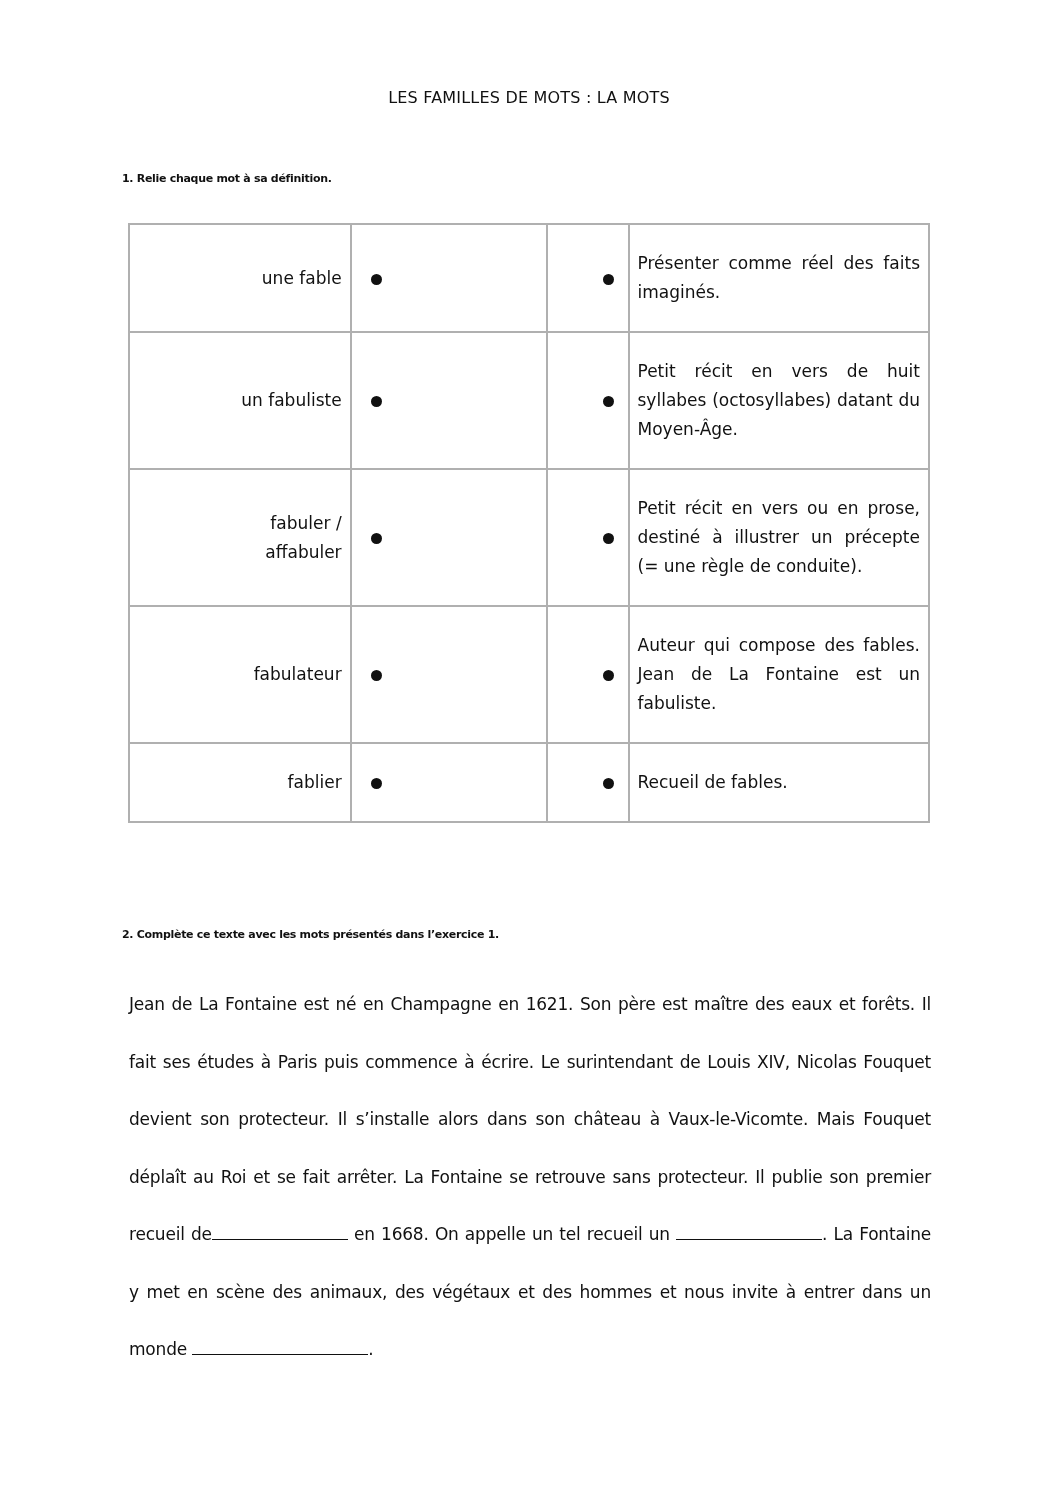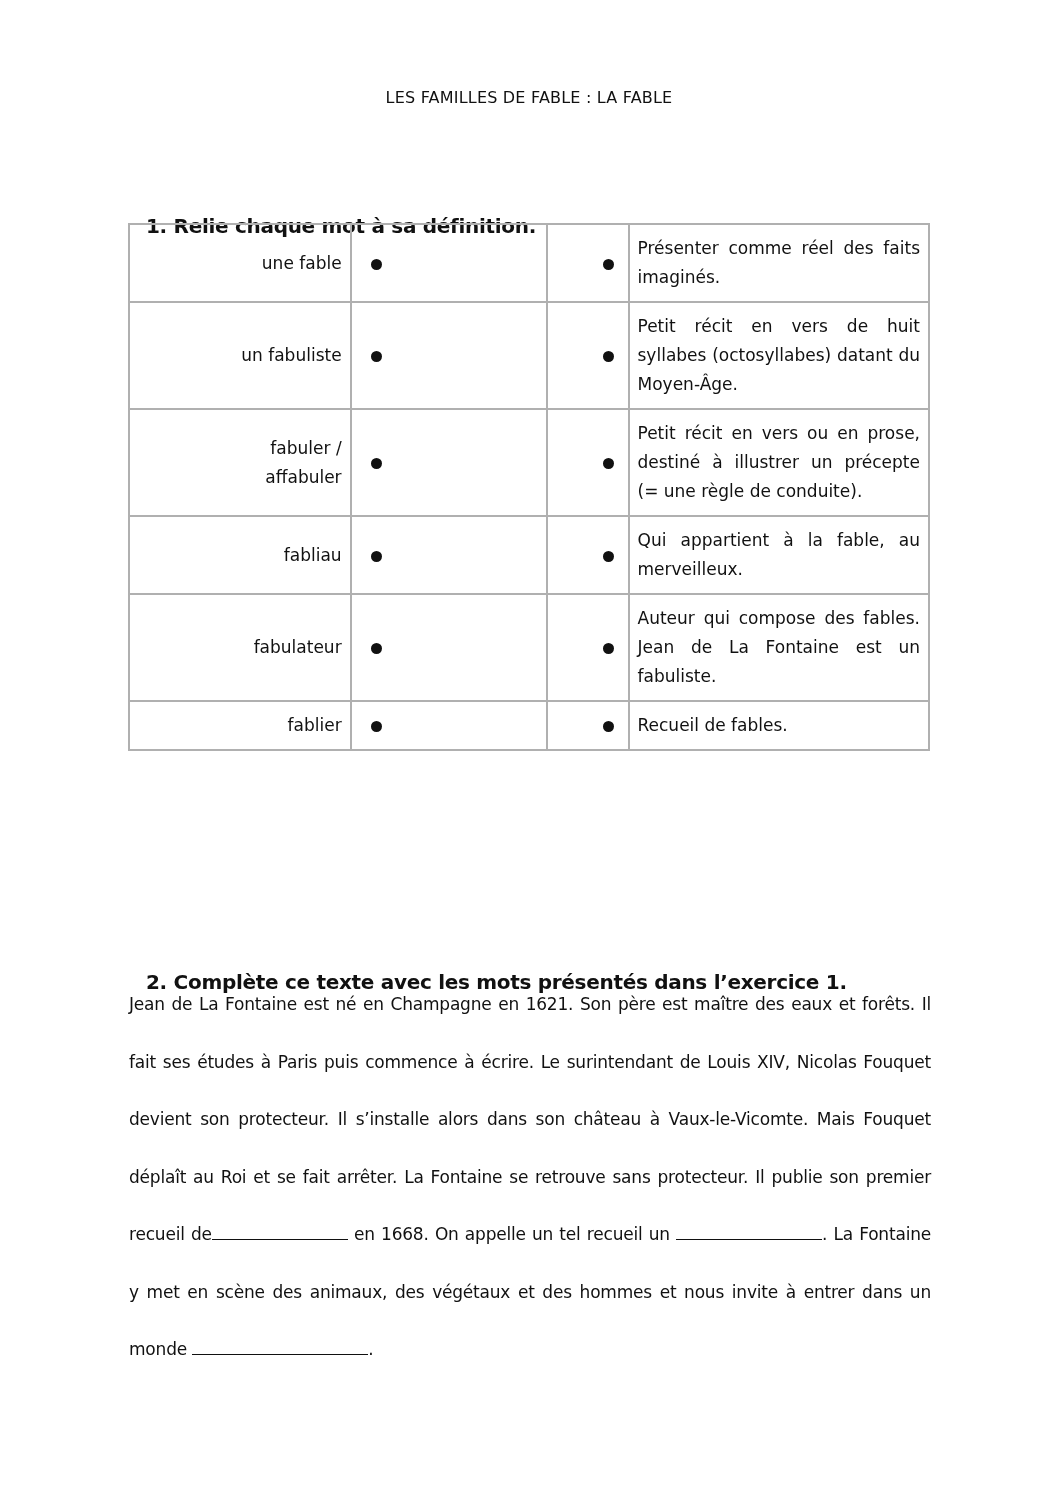--- a/index.html
+++ b/index.html
@@ -5,33 +5,33 @@
     html, body { margin: 0; padding: 0; background: #ffffff; }
     body {
       width: 1058px; height: 1497px; position: relative; overflow: hidden;
       font-family: "DejaVu Sans", sans-serif; color: #111111;
     }
     .title {
       position: absolute; top: 88px; left: 0; width: 1058px; text-align: center;
       font-size: 16px; letter-spacing: 0.2px;
     }
     .heading {
-      position: absolute; left: 146px; font-size: 20px; font-weight: bold; letter-spacing: -0.3px; margin-top: 42px;
+      position: absolute; left: 122px; font-size: 11px; font-weight: bold; letter-spacing: -0.3px;
     }
     .h1 { top: 172px; }
     .h2 { top: 928px; }
     table.match {
       position: absolute; left: 128px; top: 223px; width: 802px;
       border-collapse: collapse; font-size: 17px;
     }
     table.match td { border: 2px solid #b0b0b0; padding: 8px; vertical-align: middle; }
     td.word { width: 168px; text-align: right; padding-right: 8px !important; line-height: 29px; }
     td.dotl { width: 212px; }
     td.dotr { width: 74px; }
-    td.def { width: 318px; padding: 9px 8px !important; line-height: 29px; text-align: justify; }
+    td.def { width: 318px; padding: 24px 8px !important; line-height: 29px; text-align: justify; }
     .dot {
       display: inline-block; width: 11px; height: 11px; border-radius: 50%; background: #111;
       vertical-align: middle;
     }
     td.dotl .dot { margin-left: 11px; }
     td.dotr { text-align: right; }
     td.dotr .dot { margin-right: 6px; }
     .def-a, .def-b, .def-c { display: inline; }
     .def-b { }
     .para {
@@ -41,21 +41,21 @@
     .blank {
       display: inline-block; border-bottom: 1.5px solid #111; height: 18px; vertical-align: baseline;
     }
     .b1 { width: 136px; }
     .b2 { width: 146px; }
     .b3 { width: 176px; }
   </style>
 </head>
 <body>
 
-<div class="title">LES FAMILLES DE FABLE : LA FABLE</div>
+<div class="title">LES FAMILLES DE MOTS : LA MOTS</div>
 
 <div class="heading h1">1. Relie chaque mot à sa définition.</div>
 
 <table class="match">
   <tbody>
       <tr>
     <td class="word">une fable</td>
     <td class="dotl"><span class="dot"></span></td>
     <td class="dotr"><span class="dot"></span></td>
     <td class="def">Présenter comme réel des faits imaginés.</td>
@@ -66,26 +66,20 @@
     <td class="dotr"><span class="dot"></span></td>
     <td class="def">Petit récit en vers de huit syllabes (octosyllabes) datant du Moyen-Âge.</td>
   </tr>
   <tr>
     <td class="word" style="padding-left:60px;margin-top:36px;">fabuler / affabuler</td>
     <td class="dotl"><span class="dot"></span></td>
     <td class="dotr"><span class="dot"></span></td>
     <td class="def"><span class="def-a">Petit récit en vers ou en prose, destiné à illustrer un </span><span class="def-b">précepte</span><span class="def-c"> (= une règle de conduite).</span></td>
   </tr>
   <tr>
-    <td class="word">fabliau</td>
-    <td class="dotl"><span class="dot"></span></td>
-    <td class="dotr"><span class="dot"></span></td>
-    <td class="def">Qui appartient à la fable, au merveilleux.</td>
-  </tr>
-  <tr>
     <td class="word">fabulateur</td>
     <td class="dotl"><span class="dot"></span></td>
     <td class="dotr"><span class="dot"></span></td>
     <td class="def">Auteur qui compose des fables. Jean de La Fontaine est un fabuliste.</td>
   </tr>
   <tr>
     <td class="word">fablier</td>
     <td class="dotl"><span class="dot"></span></td>
     <td class="dotr"><span class="dot"></span></td>
     <td class="def">Recueil de fables.</td>

